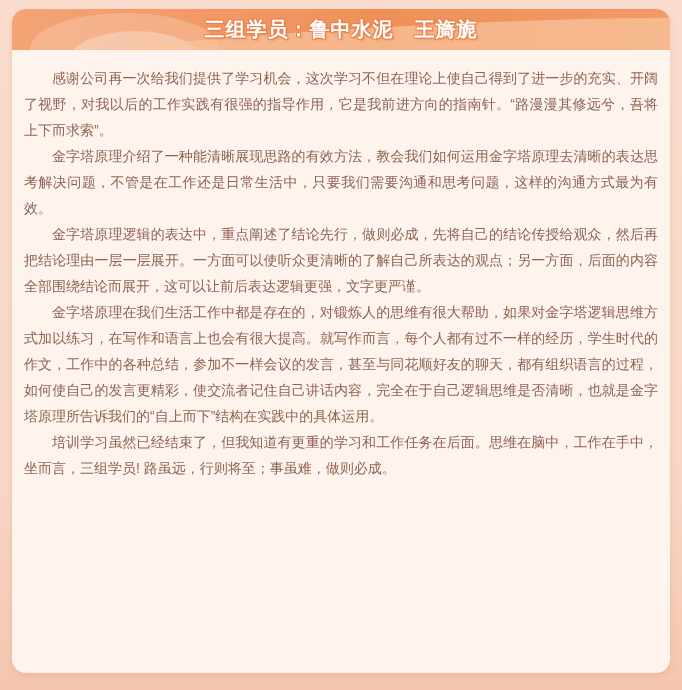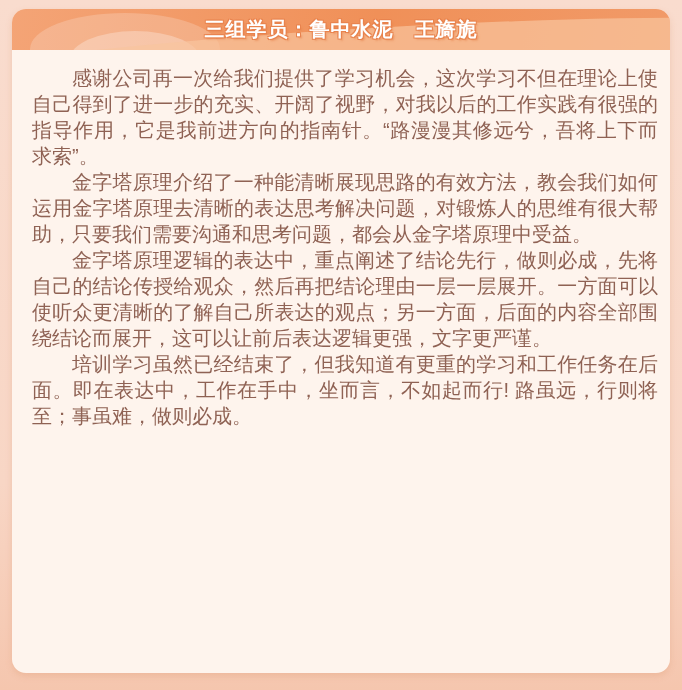--- a/index.html
+++ b/index.html
@@ -40,38 +40,39 @@
     font-size:20px;font-weight:bold;letter-spacing:1px;
     color:var(--title-text,#fff);
     text-shadow:
       1px 1px 0 var(--title-outline,#e8834e),
      -1px 1px 0 var(--title-outline,#e8834e),
       1px -1px 0 var(--title-outline,#e8834e),
      -1px -1px 0 var(--title-outline,#e8834e),
       2px 2px 2px rgba(230,130,75,0.6);
   }
   .content{
-    padding:15px 12px 10px 20px;
-    font-size:20px;line-height:26px;
+    padding:15px 12px 10px 12px;
+    font-size:14px;line-height:26px;
     color:var(--body-text,#8f6254);
     text-align:justify;
   }
   .content p{margin:0;text-indent:2em;}
 </style>
 </head>
 <body>
 
 <div class="page">
   <div class="card">
     <div class="banner">
       <span class="deco circle-1"></span>
       <span class="deco circle-2"></span>
       <span class="deco wave"></span>
       <h1 class="title">三组学员：鲁中水泥　王旖旎</h1>
     </div>
     <div class="content">
         <p>感谢公司再一次给我们提供了学习机会，这次学习不但在理论上使自己得到了进一步的充实、开阔了视野，对我以后的工作实践有很强的指导作用，它是我前进方向的指南针。“路漫漫其修远兮，吾将上下而求索”。</p>
-        <p>金字塔原理介绍了一种能清晰展现思路的有效方法，教会我们如何运用金字塔原理去清晰的表达思考解决问题，对锻炼人的思维有很大帮助，只要我们需要沟通和思考问题，都会从金字塔原理中受益。</p>
+        <p>金字塔原理介绍了一种能清晰展现思路的有效方法，教会我们如何运用金字塔原理去清晰的表达思考解决问题，不管是在工作还是日常生活中，只要我们需要沟通和思考问题，这样的沟通方式最为有效。</p>
         <p>金字塔原理逻辑的表达中，重点阐述了结论先行，做则必成，先将自己的结论传授给观众，然后再把结论理由一层一层展开。一方面可以使听众更清晰的了解自己所表达的观点；另一方面，后面的内容全部围绕结论而展开，这可以让前后表达逻辑更强，文字更严谨。</p>
-        <p>培训学习虽然已经结束了，但我知道有更重的学习和工作任务在后面。即在表达中，工作在手中，坐而言，不如起而行! 路虽远，行则将至；事虽难，做则必成。</p>
+        <p>金字塔原理在我们生活工作中都是存在的，对锻炼人的思维有很大帮助，如果对金字塔逻辑思维方式加以练习，在写作和语言上也会有很大提高。就写作而言，每个人都有过不一样的经历，学生时代的作文，工作中的各种总结，参加不一样会议的发言，甚至与同花顺好友的聊天，都有组织语言的过程，如何使自己的发言更精彩，使交流者记住自己讲话内容，完全在于自己逻辑思维是否清晰，也就是金字塔原理所告诉我们的“自上而下”结构在实践中的具体运用。</p>
+        <p>培训学习虽然已经结束了，但我知道有更重的学习和工作任务在后面。思维在脑中，工作在手中，坐而言，三组学员! 路虽远，行则将至；事虽难，做则必成。</p>
       </div>
   </div>
 </div>
 
 </body></html>

